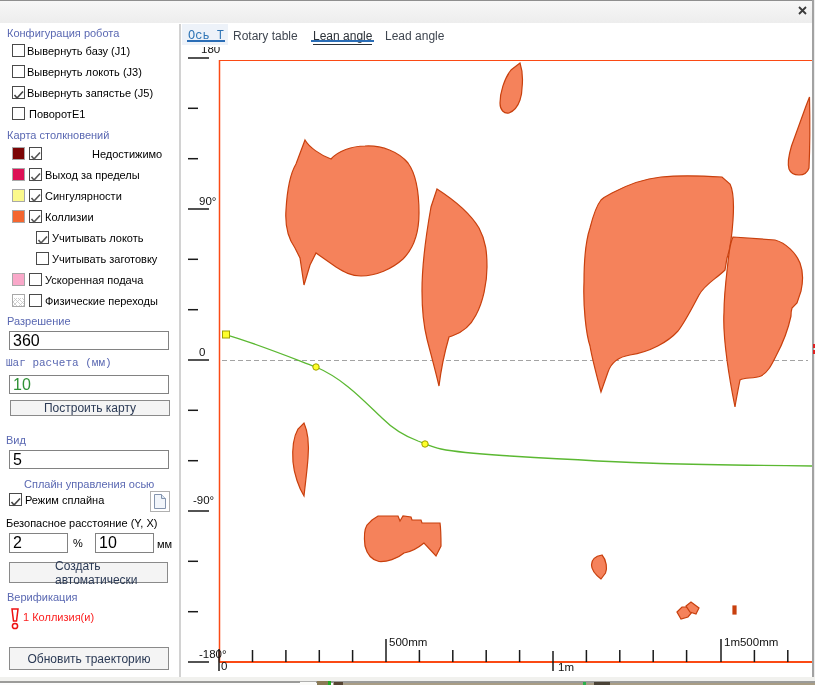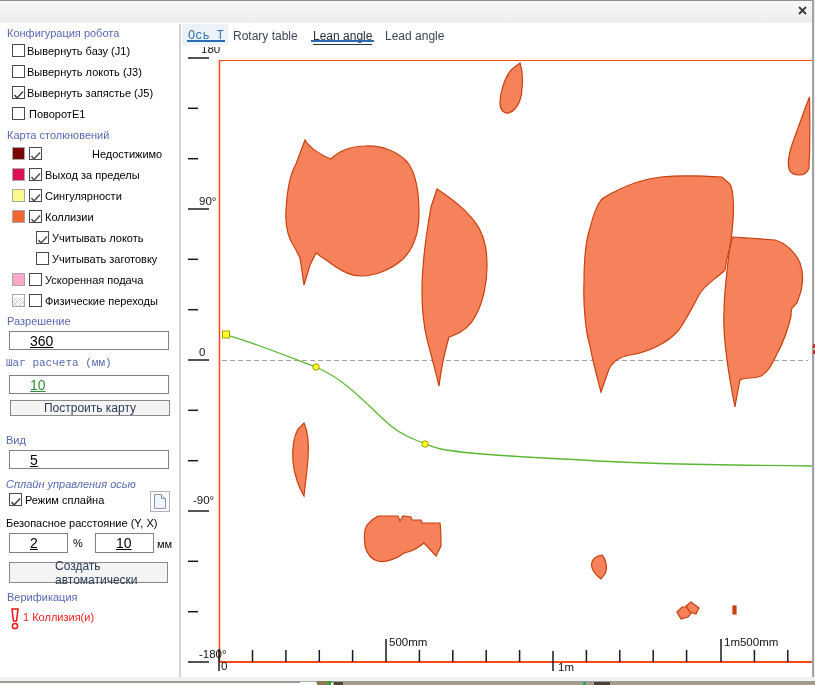--- a/index.html
+++ b/index.html
@@ -4,21 +4,21 @@
 <style>
   html,body{margin:0;padding:0;}
   #win{position:relative;width:815px;height:685px;background:#fff;overflow:hidden;
        font-family:"Liberation Sans",sans-serif;}
   .abs{position:absolute;}
   .lbl{position:absolute;font-size:11px;line-height:13px;color:#000;white-space:nowrap;}
   .hdr{position:absolute;font-size:11px;line-height:13px;color:#5a68b2;white-space:nowrap;}
   .cb{position:absolute;width:13px;height:13px;border:1px solid #4a4a4a;background:#fff;box-sizing:border-box;}
   .sw{position:absolute;width:13px;height:13px;border:1px solid #a8a8a8;box-sizing:border-box;}
   .inp{position:absolute;background:#fff;border:1px solid #828282;box-sizing:border-box;
-       font-size:14px;color:#000;padding-left:20px;display:flex;align-items:center;text-decoration:underline;}
+       font-size:16px;color:#000;padding-left:3px;display:flex;align-items:center;}
   .btn{position:absolute;background:#f4f4f4;border:1px solid #8a8a8a;box-sizing:border-box;
        font-size:12px;color:#2b3a55;display:flex;align-items:center;justify-content:center;}
 </style>
 </head>
 <body>
 <div id="win">
 
   <div class="abs" style="left:0;top:0;width:812px;height:23px;
        background:linear-gradient(#f7f7f7,#ededed);border-top:1px solid #8f8f8f;box-sizing:border-box;"></div>
   <svg class="abs" style="left:798px;top:6px;" width="9" height="9" viewBox="0 0 9 9">
@@ -108,21 +108,21 @@
   <div class="inp" style="left:9px;top:331px;width:160px;height:19px;">360</div>
 
   <div class="hdr" style="left:6px;top:357px;font-family:Liberation Mono, monospace;">Шаг расчета (мм)</div>
   <div class="inp" style="left:9px;top:375px;width:160px;height:19px;color:#2f9135;">10</div>
 
   <div class="btn" style="left:10px;top:400px;width:160px;height:16px;">Построить карту</div>
 
   <div class="hdr" style="left:6px;top:434px;">Вид</div>
   <div class="inp" style="left:9px;top:450px;width:160px;height:19px;">5</div>
 
-  <div class="hdr" style="left:6px;top:478px;font-style:italic;">Сплайн управления осью</div>
+  <div class="hdr" style="left:24px;top:478px;">Сплайн управления осью</div>
   <div class="cb" style="left:9px;top:493px;"><svg width="13" height="12" viewBox="0 0 13 12" style="margin:-1px 0 0 -1px">
         <path d="M2.5 6 L5 9 L11 2.5" stroke="#444" stroke-width="1.6" fill="none"></path>
       </svg></div>
   <div class="lbl" style="left:25px;top:494px;">Режим сплайна</div>
   <div class="abs" style="left:150px;top:491px;width:20px;height:21px;border:1px solid #b0b0b0;background:#fff;box-sizing:border-box;">
     <svg width="12" height="15" viewBox="0 0 12 15" style="margin:2px 0 0 3px;display:block;">
       <path d="M0.5 0.5 L7.5 0.5 L11.5 4.5 L11.5 14.5 L0.5 14.5 Z" fill="#f2f6fb" stroke="#8494ae" stroke-width="1"></path>
       <path d="M7.5 0.5 L7.5 4.5 L11.5 4.5" fill="#dde7f2" stroke="#8494ae" stroke-width="1"></path>
     </svg>
   </div>
@@ -135,20 +135,21 @@
 
   <div class="btn" style="left:9px;top:562px;width:159px;height:21px;padding-left:45px;">Создать автоматически</div>
 
   <div class="hdr" style="left:7px;top:591px;">Верификация</div>
   <svg class="abs" style="left:10px;top:608px;" width="10" height="22" viewBox="0 0 10 22">
     <path d="M2 1 L8 1 L6.5 13 L3.5 13 Z" fill="none" stroke="#ee1111" stroke-width="1.5"></path>
     <circle cx="5" cy="18" r="2.6" fill="none" stroke="#ee1111" stroke-width="1.5"></circle>
   </svg>
   <div class="lbl" style="left:23px;top:611px;color:#fb2121;">1 Коллизия(и)</div>
 
+  <div class="btn" style="left:9px;top:647px;width:160px;height:23px;">Обновить траекторию</div>
 
   <div class="abs" style="left:182px;top:24px;width:46px;height:21px;background:#edf2f9;"></div>
   <div class="abs" style="left:188px;top:29px;font-size:12px;color:#2e74b5;font-family:Liberation Mono, monospace;">Ось T</div>
   <div class="abs" style="left:187px;top:40px;width:38px;height:2px;background:#2a6db6;"></div>
   <div class="abs" style="left:233px;top:29px;font-size:12px;color:#3f4650;">Rotary table</div>
   <div class="abs" style="left:313px;top:29px;font-size:12px;color:#2b3138;border-bottom:1px solid #2b3138;padding-bottom:1px;">Lean angle</div>
   <div class="abs" style="left:311px;top:40px;width:63px;height:2px;background:#2a6db6;"></div>
   <div class="abs" style="left:385px;top:29px;font-size:12px;color:#3f4650;">Lead angle</div>
 
   <svg class="abs" style="left:181px;top:47px;" width="631" height="630" viewBox="181 47 631 630" font-family="Liberation Sans, sans-serif">

